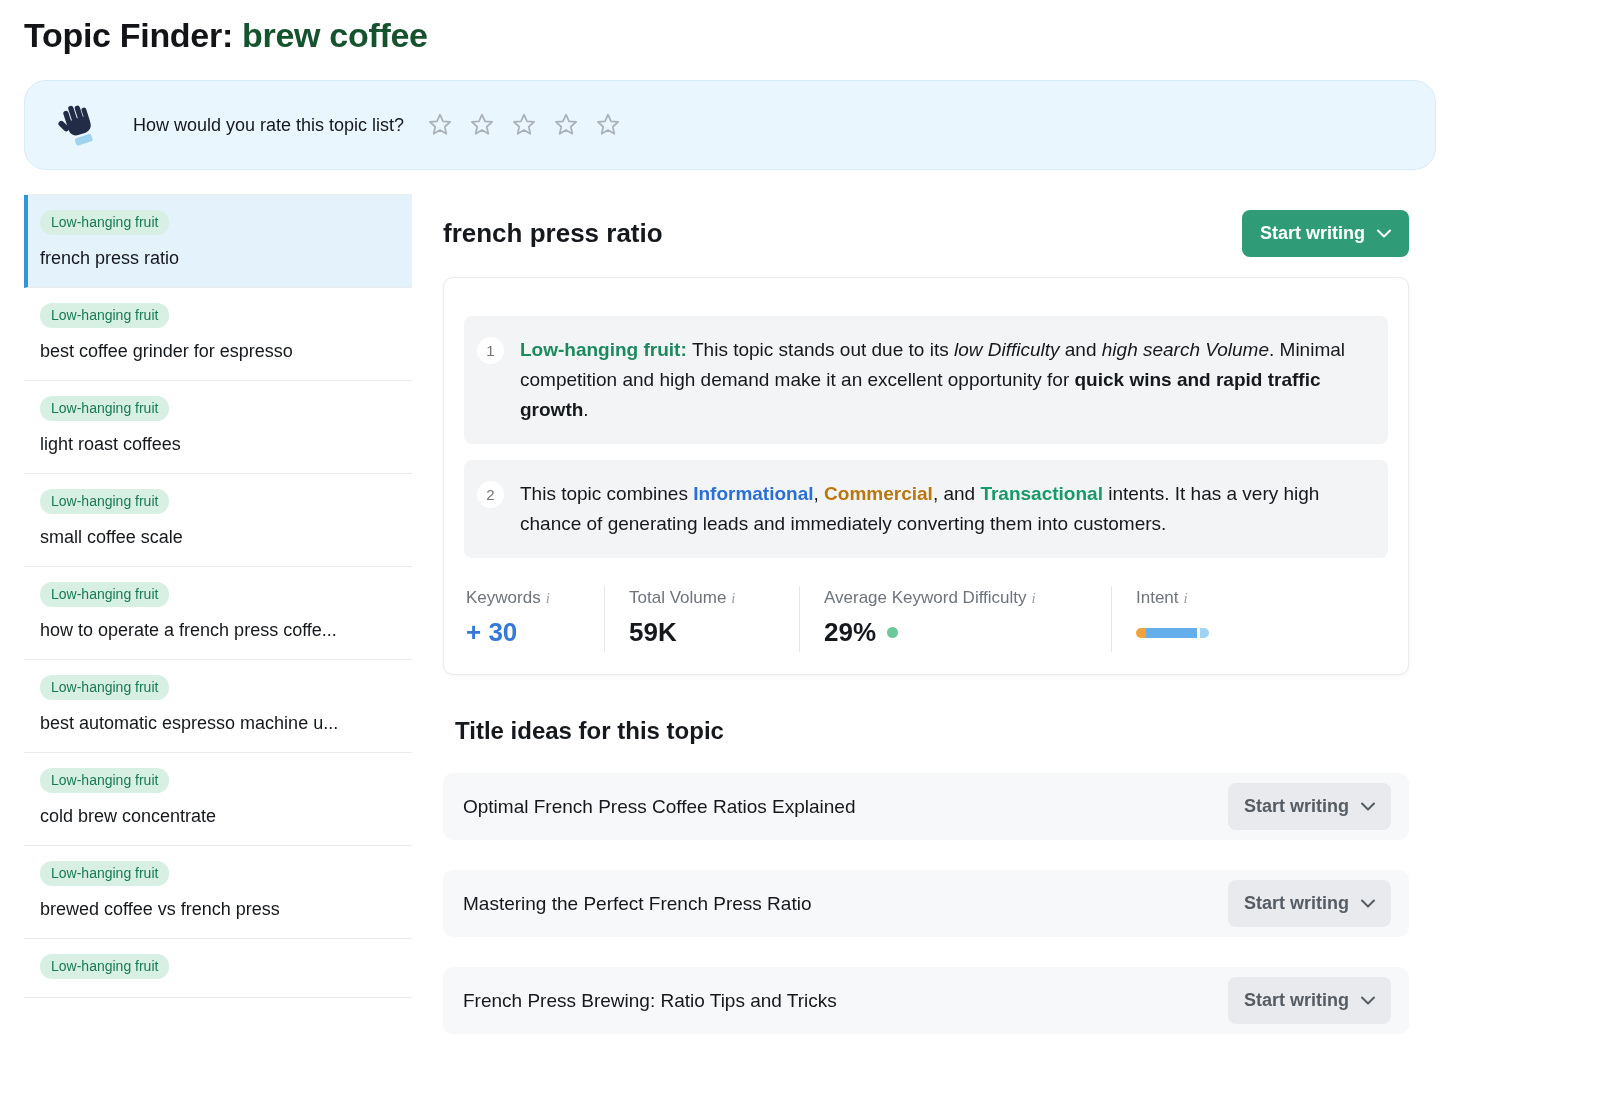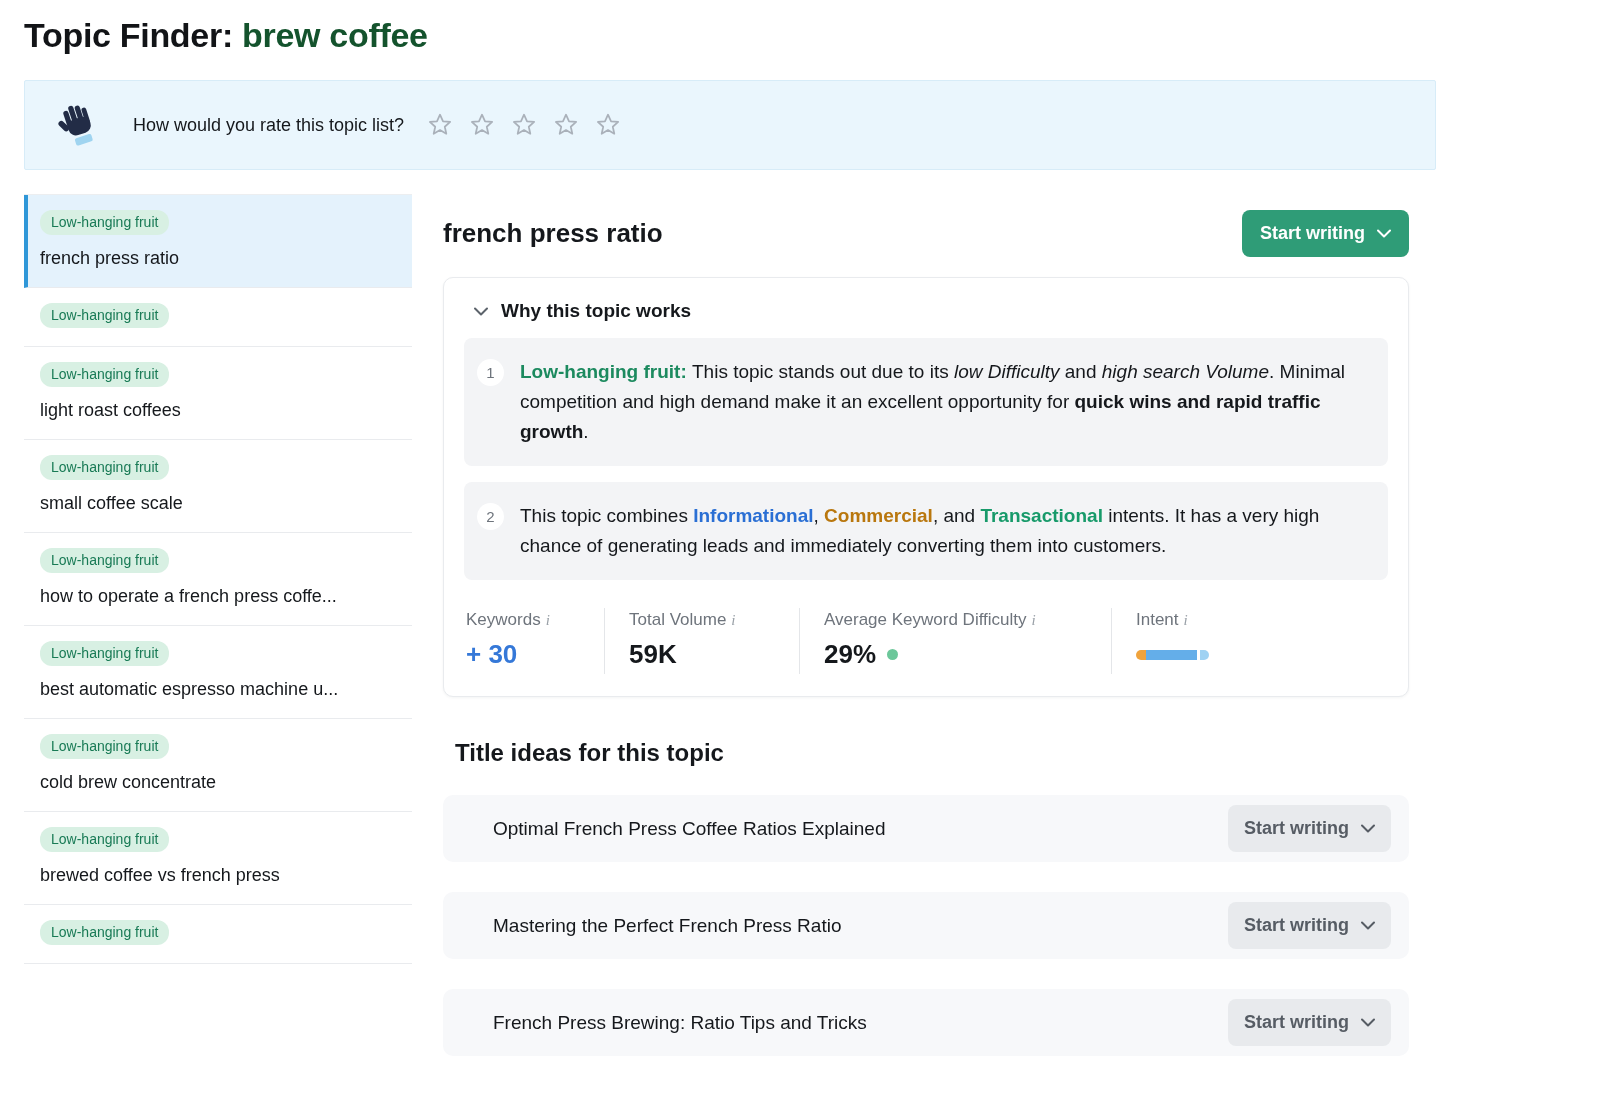--- a/index.html
+++ b/index.html
@@ -16,21 +16,21 @@
   .page-title .query { color: #14532d; }
   .meta-row { display: flex; align-items: center; margin-top: 17px; font-size: 18px; color: #1c1f23; }
   .meta-row .spacer { width: 22px; }
   .meta-label { margin-right: 10px; }
   .flag { width: 21px; height: 15px; border-radius: 2px; display: inline-block; position: relative; overflow: hidden;
     background: repeating-linear-gradient(#b22234 0 2.2px, #ffffff 2.2px 4.4px); margin-right: 9px; flex: 0 0 auto; }
   .flag::after { content: ""; position: absolute; left: 0; top: 0; width: 9px; height: 8px; background: #3c3b6e; }
 
   
   .rating-banner { margin-top: 25px; width: 1412px; height: 90px; background: #eaf6fd;
-    border: 1px solid #d7ecf8; border-radius: 2px; display: flex; align-items: center; padding: 0 30px; }
+    border: 1px solid #d7ecf8; border-radius: 22px; display: flex; align-items: center; padding: 0 30px; }
   .hand-wrap { width: 46px; height: 50px; margin-right: 32px; flex: 0 0 auto; }
   .rating-q { font-size: 18px; color: #15181c; margin-right: 18px; }
   .stars { display: flex; gap: 14px; align-items: center; margin-left: 4px; }
   .star { display: flex; cursor: pointer; }
 
   
   .layout { display: flex; align-items: flex-start; margin-top: 24px; width: 1385px; }
 
   
   .sidebar { width: 388px; flex: 0 0 388px; border-top: 1px solid #eceef0; }
@@ -85,21 +85,21 @@
   .seg { height: 10px; }
   .seg.orange { width: 10px; background: #f0a33c; border-radius: 5px 0 0 5px; }
   .seg.blue { width: 51px; background: #64aee9; }
   .seg.gap { width: 3px; background: transparent; }
   .seg.tail { width: 9px; background: #9fd2f3; border-radius: 0 5px 5px 0; }
 
   
   .ideas-heading { font-size: 24px; font-weight: 700; margin: 42px 12px 28px; }
   .idea-card { display: flex; align-items: center; justify-content: space-between; background: #f7f8fa;
     border-radius: 10px; padding: 10px 18px 10px 20px; margin-bottom: 30px; min-height: 66px; }
-  .idea-title { font-size: 19px; color: #15181c; margin-left: 30px; }
+  .idea-title { font-size: 19px; color: #15181c; }
   .btn-gray { display: flex; align-items: center; gap: 12px; background: #e8eaed; color: #565c64;
     font-weight: 600; font-size: 18px; border: none; border-radius: 8px; padding: 13px 16px;
     cursor: pointer; font-family: inherit; white-space: nowrap; }
 </style>
 </head>
 <body>
 
 <div class="page">
 
   <h1 class="page-title"><span>Topic Finder: </span><span class="query">brew coffee</span></h1>
@@ -154,20 +154,21 @@
   <div class="layout">
 
     <div class="sidebar">
 
       <div class="topic-item selected">
         <span class="badge">Low-hanging fruit</span>
         <div class="topic-label">french press ratio</div>
       </div>
       <div class="topic-item">
         <span class="badge">Low-hanging fruit</span>
+        <div class="topic-label">best coffee grinder for espresso</div>
       </div>
       <div class="topic-item">
         <span class="badge">Low-hanging fruit</span>
         <div class="topic-label">light roast coffees</div>
       </div>
       <div class="topic-item">
         <span class="badge">Low-hanging fruit</span>
         <div class="topic-label">small coffee scale</div>
       </div>
       <div class="topic-item">
@@ -199,28 +200,20 @@
           <span>Start writing</span>
           <span style="display:flex;">
               <svg width="14" height="9" viewBox="0 0 14 9">
                 <path d="M1 1.5l6 6 6-6" fill="none" stroke="currentColor" stroke-width="2" stroke-linecap="round" stroke-linejoin="round"></path>
               </svg>
             </span>
         </button>
       </div>
 
       <div class="why-card">
-        <div class="why-head">
-          <span class="chev-gray">
-              <svg width="14" height="9" viewBox="0 0 14 9">
-                <path d="M1 1.5l6 6 6-6" fill="none" stroke="currentColor" stroke-width="2" stroke-linecap="round" stroke-linejoin="round"></path>
-              </svg>
-            </span>
-          <span class="why-title">Why this topic works</span>
-        </div>
 
         <div class="why-point">
           <div class="point-num">1</div>
           <div class="point-text"><span class="lead-green">Low-hanging fruit: </span><span>This topic stands out due to its </span><span class="em">low Difficulty</span><span> and </span><span class="em">high search Volume</span><span>. Minimal competition and high demand make it an excellent opportunity for </span><span class="strong">quick wins and rapid traffic growth</span><span>.</span></div>
         </div>
 
         <div class="why-point">
           <div class="point-num">2</div>
           <div class="point-text"><span>This topic combines </span><span class="intent-informational">Informational</span><span>, </span><span class="intent-commercial">Commercial</span><span>, and </span><span class="intent-transactional">Transactional</span><span> intents. It has a very high chance of generating leads and immediately converting them into customers.</span></div>
         </div>

